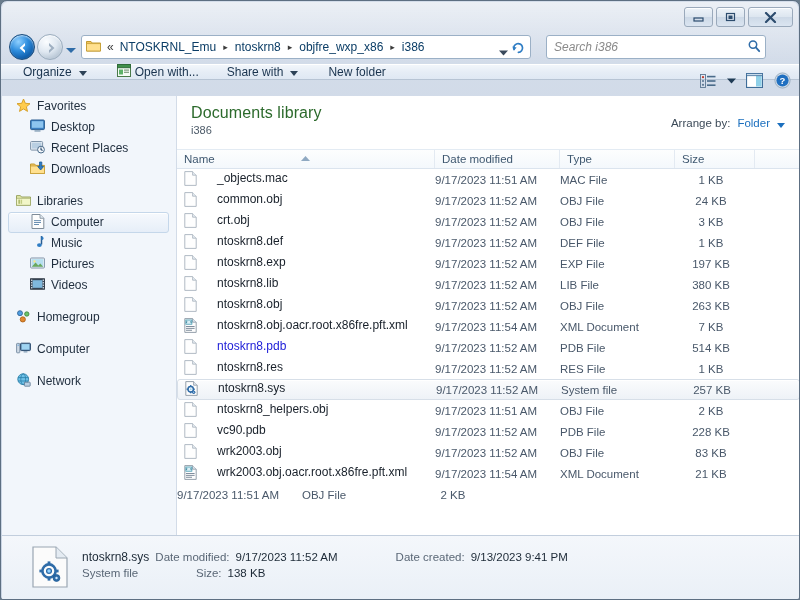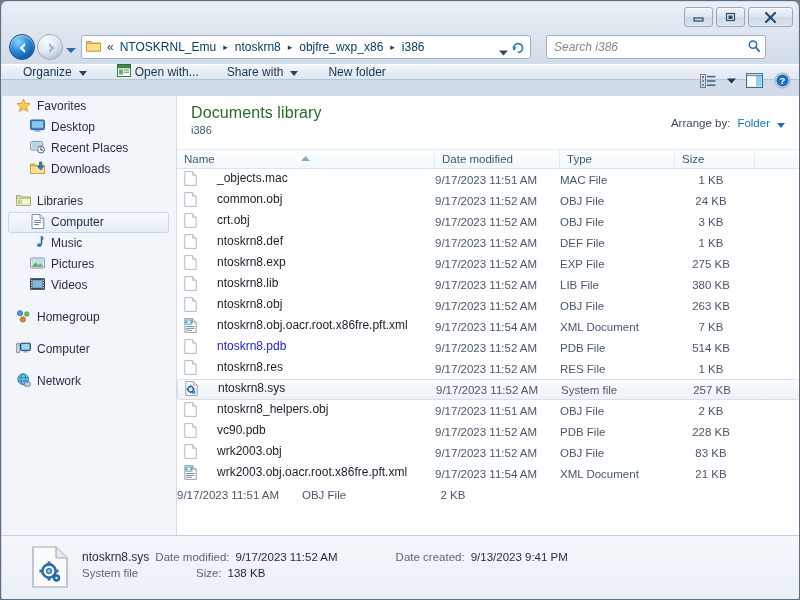--- a/index.html
+++ b/index.html
@@ -568,21 +568,21 @@
           <div class="row">
             <div class="c-name">
               <span><svg class="doc-ic" viewBox="0 0 13 15">
                   <path d="M0.8 0.6 L8.6 0.6 L12.2 4.2 L12.2 14.4 L0.8 14.4 Z" fill="#fefefe" stroke="#a8b2bd" stroke-width="0.9"></path>
                   <path d="M8.6 0.6 L8.6 4.2 L12.2 4.2" fill="#e6ecf2" stroke="#a8b2bd" stroke-width="0.8"></path>
                 </svg></span>
               <span class="nm">ntoskrn8.exp</span>
             </div>
             <div class="c-date">9/17/2023 11:52 AM</div>
             <div class="c-type">EXP File</div>
-            <div class="c-size">275 KB</div>
+            <div class="c-size">197 KB</div>
           </div>
           <div class="row">
             <div class="c-name">
               <span><svg class="doc-ic" viewBox="0 0 13 15">
                   <path d="M0.8 0.6 L8.6 0.6 L12.2 4.2 L12.2 14.4 L0.8 14.4 Z" fill="#fefefe" stroke="#a8b2bd" stroke-width="0.9"></path>
                   <path d="M8.6 0.6 L8.6 4.2 L12.2 4.2" fill="#e6ecf2" stroke="#a8b2bd" stroke-width="0.8"></path>
                 </svg></span>
               <span class="nm">ntoskrn8.lib</span>
             </div>
             <div class="c-date">9/17/2023 11:52 AM</div>

